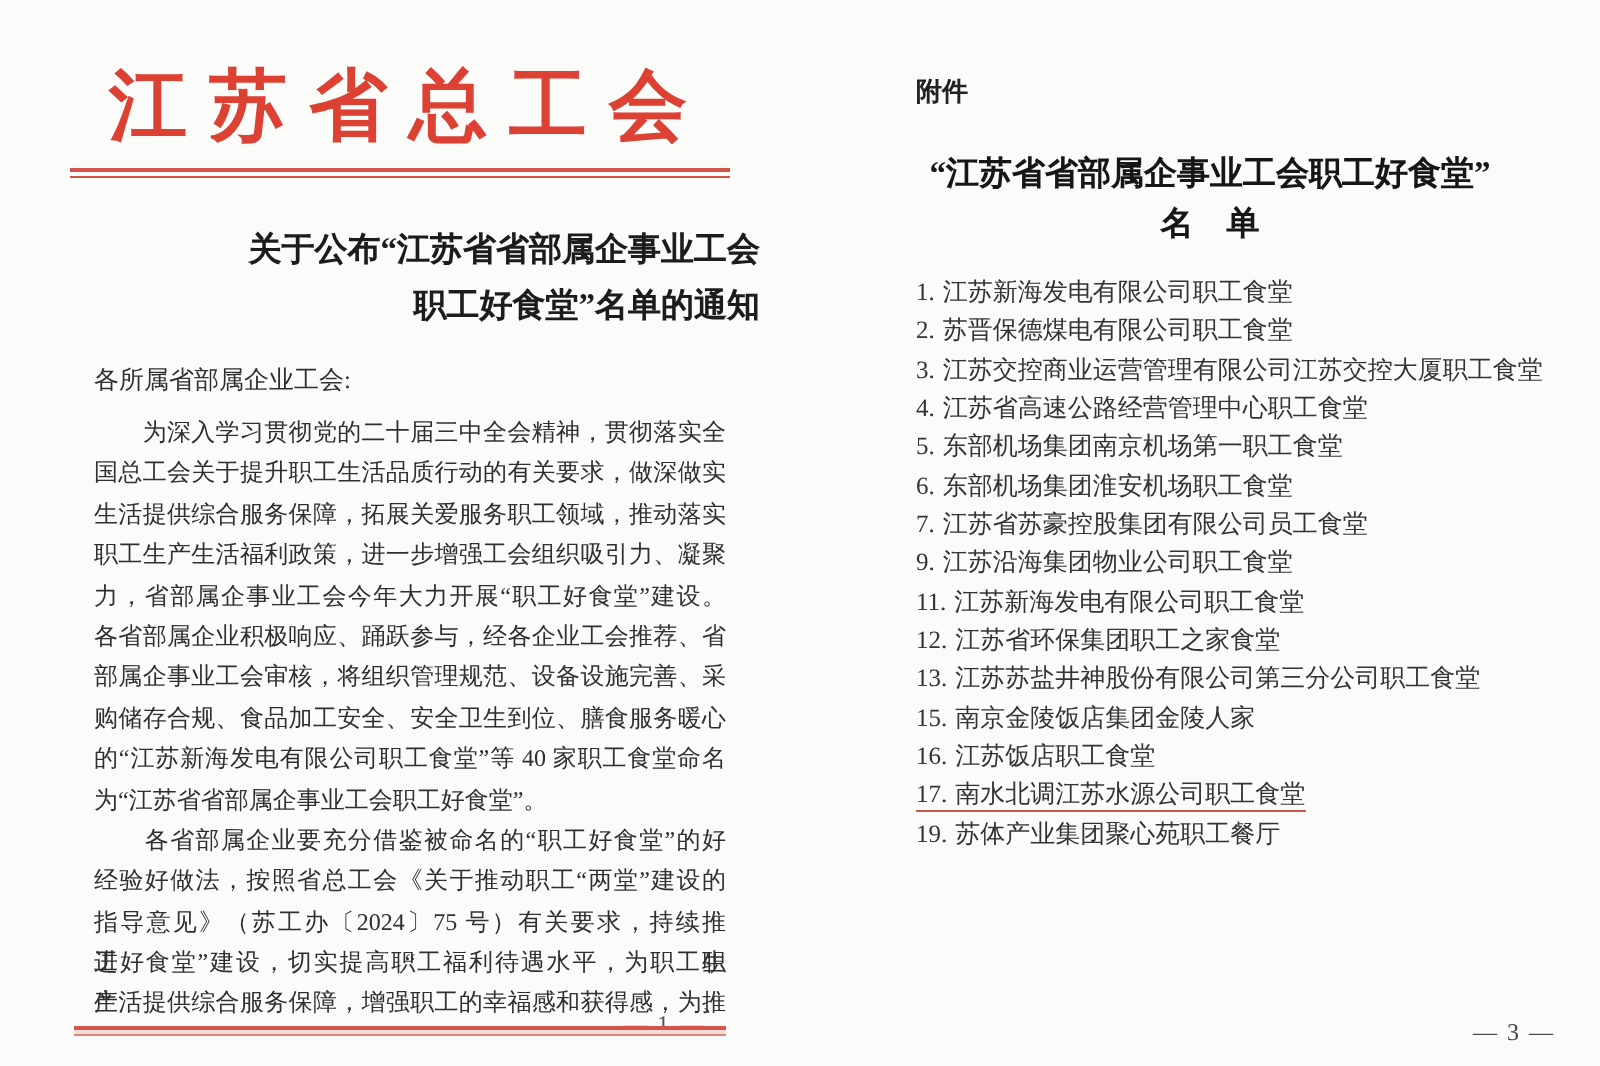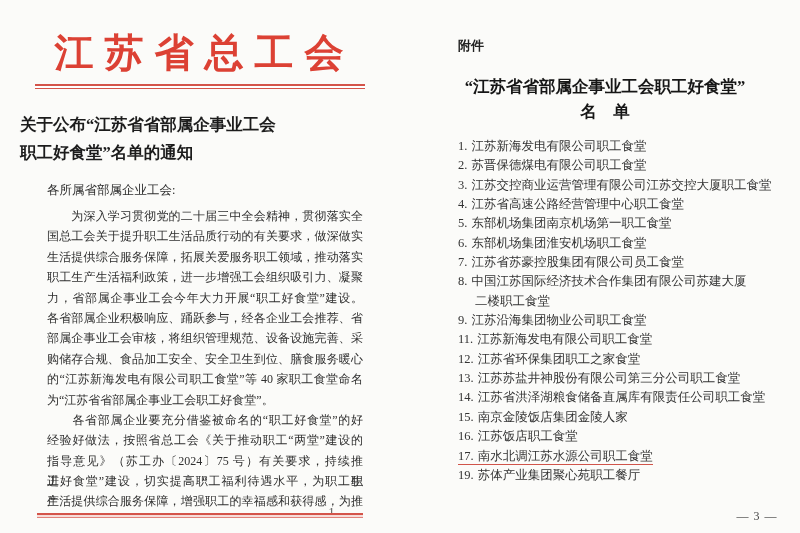--- a/index.html
+++ b/index.html
@@ -18,21 +18,21 @@
     color:#dc4134;white-space:nowrap;
   }
   .dline{
     position:absolute;left:35px;width:330px;height:2px;
     border-top:2.5px solid #d4544a;border-bottom:1.5px solid #d4544a;
     background:#fff;
   }
   .lp-dline{top:84px;}
   .lp-title{
     position:absolute;top:111px;left:20px;width:360px;
-    text-align:left;font-weight:bold;font-size:16.5px;line-height:27.5px;
+    text-align:right;font-weight:bold;font-size:16.5px;line-height:27.5px;
     color:#1c1c1c;
   }
   .lp-salutation{position:absolute;top:182px;left:47px;font-size:12.5px;color:#2f2f2f;}
   .lp-body{position:absolute;top:206px;left:47px;width:316px;font-size:12px;color:#2f2f2f;}
   .bline{height:20.4px;line-height:20.4px;white-space:nowrap;}
   .bline.jl{
     white-space:normal;
     text-align:justify;text-align-last:justify;text-justify:inter-character;
   }
   .lp-rule{
@@ -166,26 +166,20 @@
           
         </div>
 
         <div class="item">
           <span class="it-inner">
             <span class="it-num">7.</span><span>江苏省苏豪控股集团有限公司员工食堂</span>
           </span>
           
         </div>
 
-        <div class="item">
-          <span class="it-inner">
-            <span class="it-num">8.</span><span>中国江苏国际经济技术合作集团有限公司苏建大厦</span>
-          </span>
-          <div class="it-wrap">二楼职工食堂</div>
-        </div>
 
         <div class="item">
           <span class="it-inner">
             <span class="it-num">9.</span><span>江苏沿海集团物业公司职工食堂</span>
           </span>
           
         </div>
 
 
         <div class="item">
@@ -202,26 +196,20 @@
           
         </div>
 
         <div class="item">
           <span class="it-inner">
             <span class="it-num">13.</span><span>江苏苏盐井神股份有限公司第三分公司职工食堂</span>
           </span>
           
         </div>
 
-        <div class="item">
-          <span class="it-inner">
-            <span class="it-num">14.</span><span>江苏省洪泽湖粮食储备直属库有限责任公司职工食堂</span>
-          </span>
-          
-        </div>
 
         <div class="item">
           <span class="it-inner">
             <span class="it-num">15.</span><span>南京金陵饭店集团金陵人家</span>
           </span>
           
         </div>
 
         <div class="item">
           <span class="it-inner">

